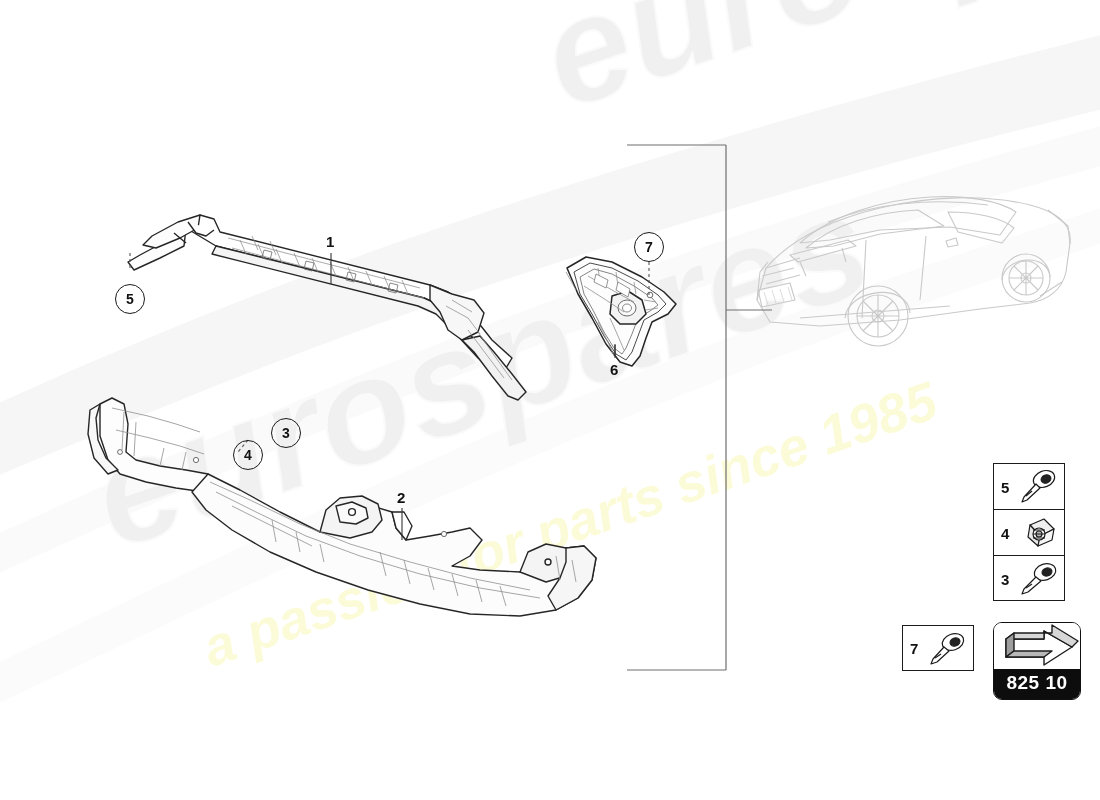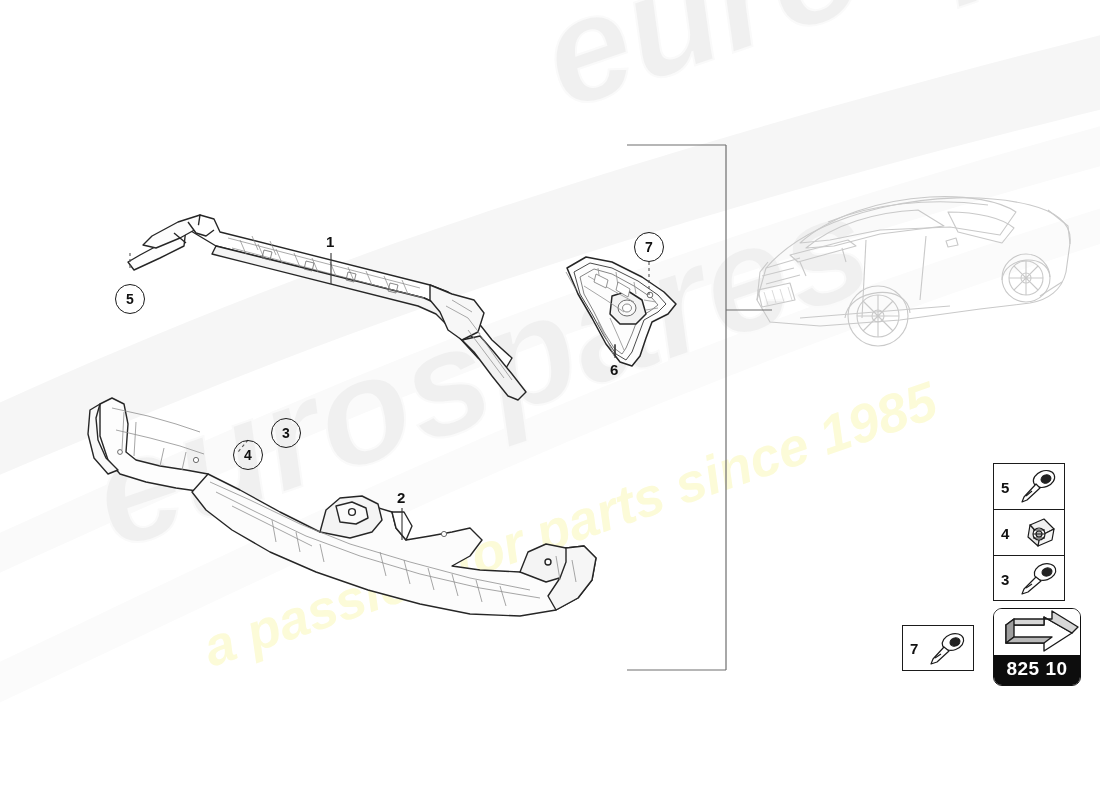--- a/index.html
+++ b/index.html
@@ -426,21 +426,21 @@
       <svg class="legend-art" viewBox="0 0 46 40">
         <g stroke="#1b1b1b" fill="#ffffff" stroke-width="1.2" stroke-linejoin="round">
           <ellipse cx="30" cy="13" rx="11" ry="8" transform="rotate(-20 30 13)"></ellipse>
           <ellipse cx="32" cy="13" rx="5" ry="4" fill="#222" transform="rotate(-20 32 13)"></ellipse>
           <path d="M21 18 L10 30 L8 35 L14 33 L26 22 Z"></path>
           <path d="M12 29 L18 25"></path>
         </g>
       </svg>
     </div>
 
-    <div class="pnbadge" style="left:993px;top:608px;width:88px;height:78px;">
+    <div class="pnbadge" style="left:993px;top:622px;width:88px;height:78px;">
       <div class="icon-area">
         <svg width="88" height="46" viewBox="0 0 88 46">
           <g stroke="#1b1b1b" stroke-width="1.4" stroke-linejoin="round">
             <path d="M12 24 L12 34 L50 34 L50 42 L78 24 L50 8 L50 16 L12 16 Z" fill="#ffffff"></path>
             <path d="M12 16 L20 10 L58 10 L58 2 L84 18 L78 24 L50 8 L50 16 Z" fill="#d7d7d7"></path>
             <path d="M12 34 L12 16 L20 10 L20 28 Z" fill="#9e9e9e"></path>
             <path d="M20 28 L58 28 L50 34 L12 34 Z" fill="#b8b8b8"></path>
           </g>
         </svg>
       </div>

